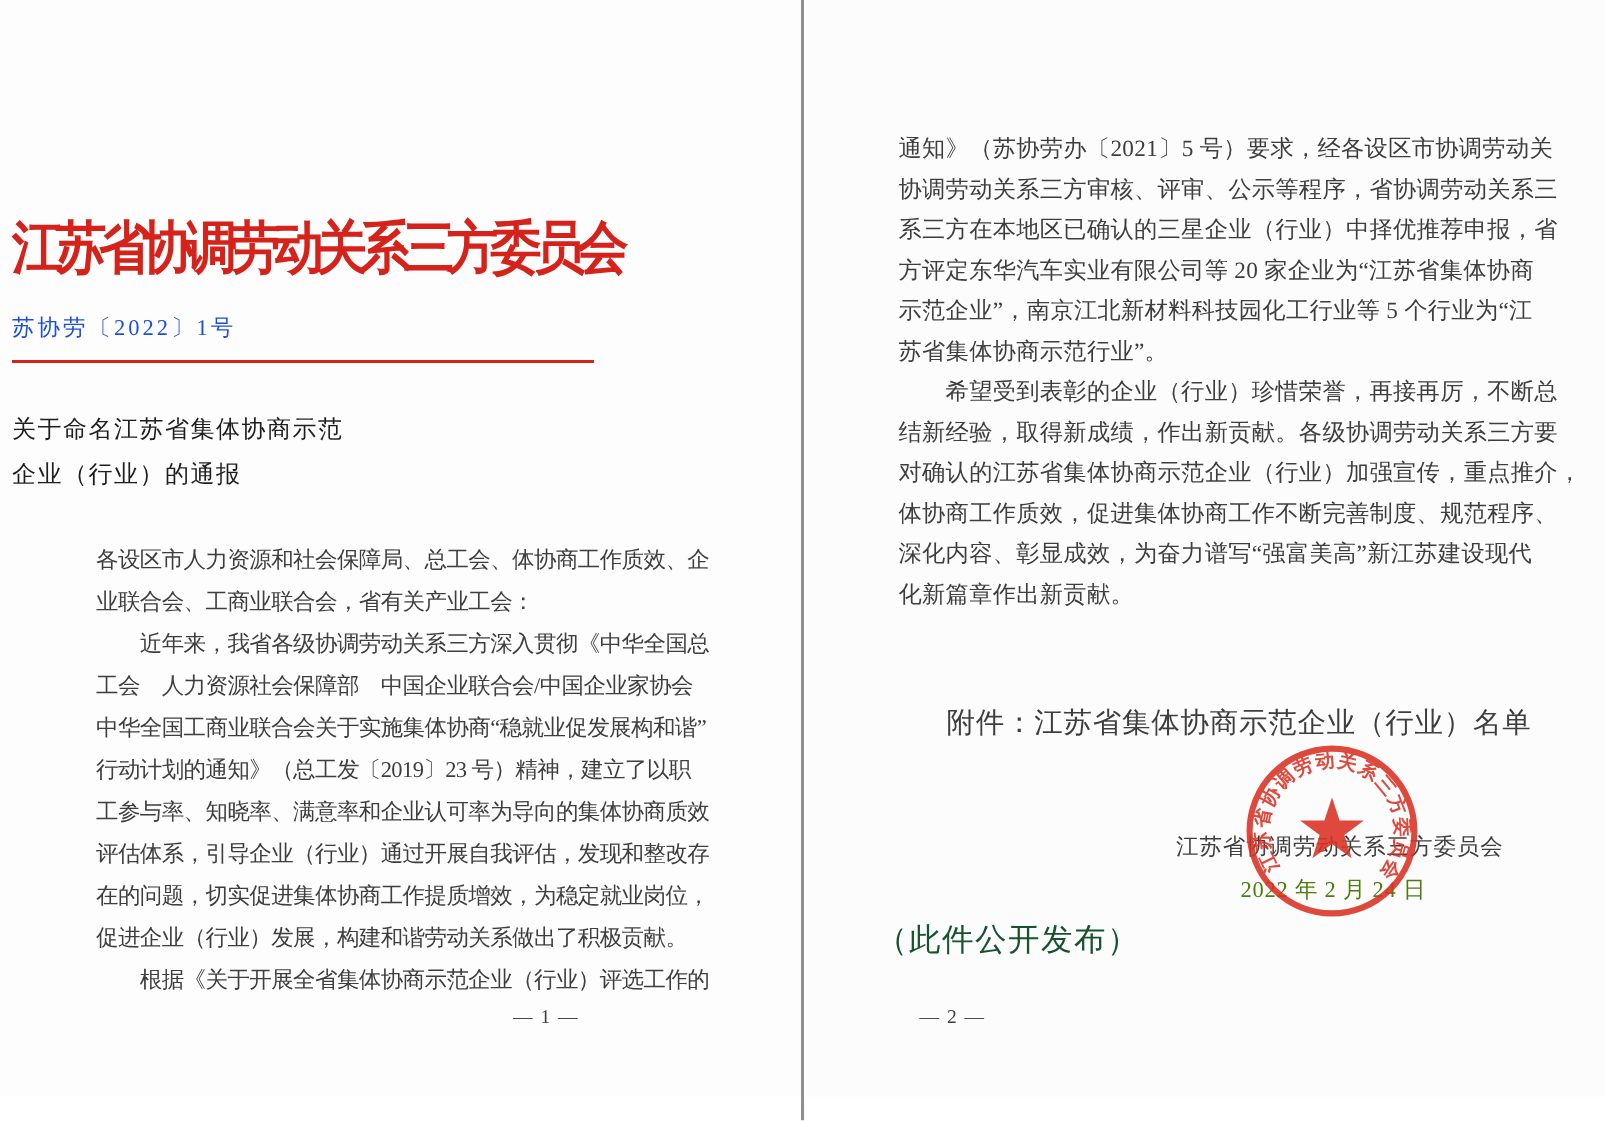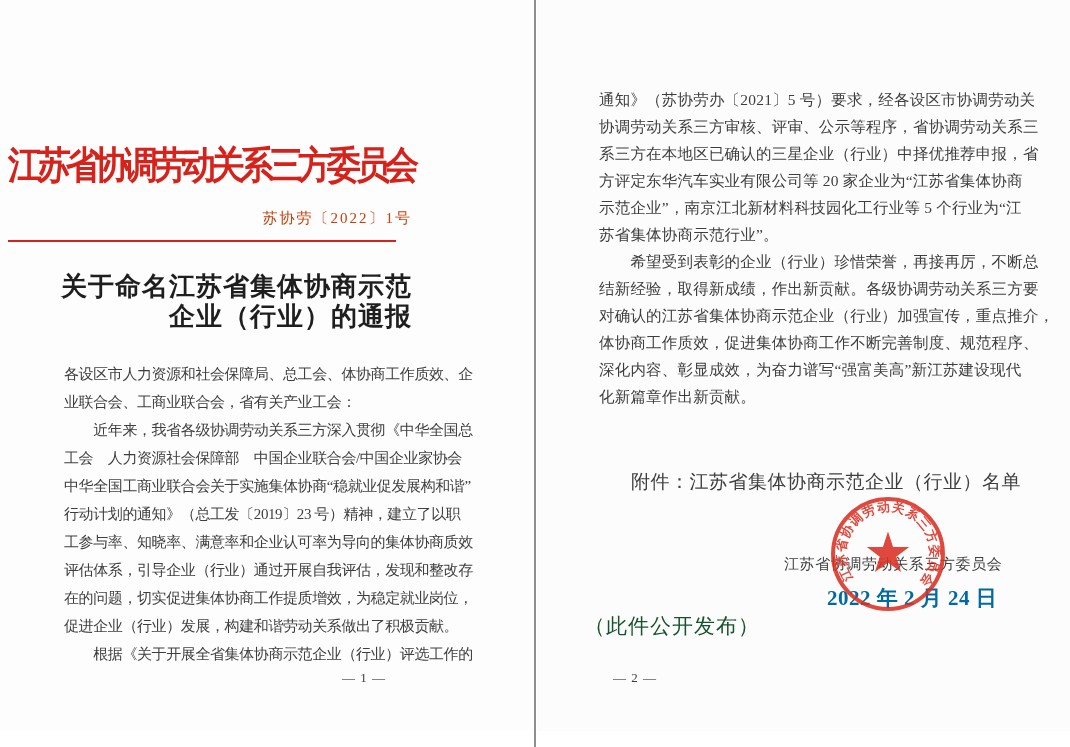--- a/index.html
+++ b/index.html
@@ -11,41 +11,41 @@
   .page{position:absolute;top:0;bottom:16px;background:#fdfdfd;}
   #page-left{left:0;width:534px;}
   #page-right{left:537px;width:533px;background:#fcfcfc;}
   .divider{position:absolute;top:0;bottom:0;left:534px;width:2px;background:#8f8f8f;}
   .org-title{
     position:absolute;top:140px;left:8px;width:404px;text-align:center;
     color:#d5221a;font-weight:bold;font-size:34px;letter-spacing:-5px;
     white-space:nowrap;transform:scaleY(1.12);transform-origin:center top;
   }
   .doc-number{
-    position:absolute;top:209px;left:8px;width:404px;text-align:right;
-    color:#c2410c;font-size:15px;letter-spacing:2px;
+    position:absolute;top:209px;left:8px;width:404px;text-align:left;
+    color:#1d4ed8;font-size:15px;letter-spacing:2px;
   }
   .red-rule{position:absolute;top:240px;left:8px;width:388px;height:2px;background:#d5221a;}
   .doc-title{
-    position:absolute;top:272px;left:8px;width:404px;text-align:right;
-    color:#1e1e1e;font-weight:bold;font-size:26px;line-height:30px;letter-spacing:1px;
+    position:absolute;top:272px;left:8px;width:404px;text-align:left;
+    color:#1e1e1e;font-weight:normal;font-size:16px;line-height:30px;letter-spacing:1px;
   }
   .body-block{position:absolute;color:#3e3e3e;}
   #page-left .body-block{left:64px;top:360px;width:412px;}
   #page-left .body-line{font-size:15px;letter-spacing:-0.4px;height:28px;line-height:28px;white-space:nowrap;}
   #page-right .body-block{left:62px;top:86px;width:444px;}
   #page-right .body-line{font-size:15.5px;letter-spacing:0.2px;height:27px;line-height:27px;white-space:nowrap;}
   .attachment-line{
     position:absolute;left:94px;top:469px;font-size:19px;letter-spacing:0.5px;color:#3e3e3e;white-space:nowrap;
   }
   .signer-line{
     position:absolute;left:247px;top:555px;font-size:15px;letter-spacing:0.6px;color:#3e3e3e;white-space:nowrap;
   }
   .date-line{
-    position:absolute;left:290px;top:584px;font-size:21px;letter-spacing:0.5px;color:#0369a1;white-space:nowrap;font-weight:bold;
+    position:absolute;left:290px;top:584px;font-size:15px;letter-spacing:0.5px;color:#4d7c0f;white-space:nowrap;
   }
   .public-note{
     position:absolute;left:47px;top:612px;font-size:21px;letter-spacing:1px;color:#14532d;white-space:nowrap;
   }
   .page-num{position:absolute;font-size:13px;color:#3e3e3e;letter-spacing:1px;white-space:nowrap;}
   #page-left .page-num{left:342px;top:670px;}
   #page-right .page-num{left:76px;top:670px;}
   .seal{position:absolute;left:292px;top:495px;width:118px;height:118px;opacity:0.88;}
 </style>
 </head>

